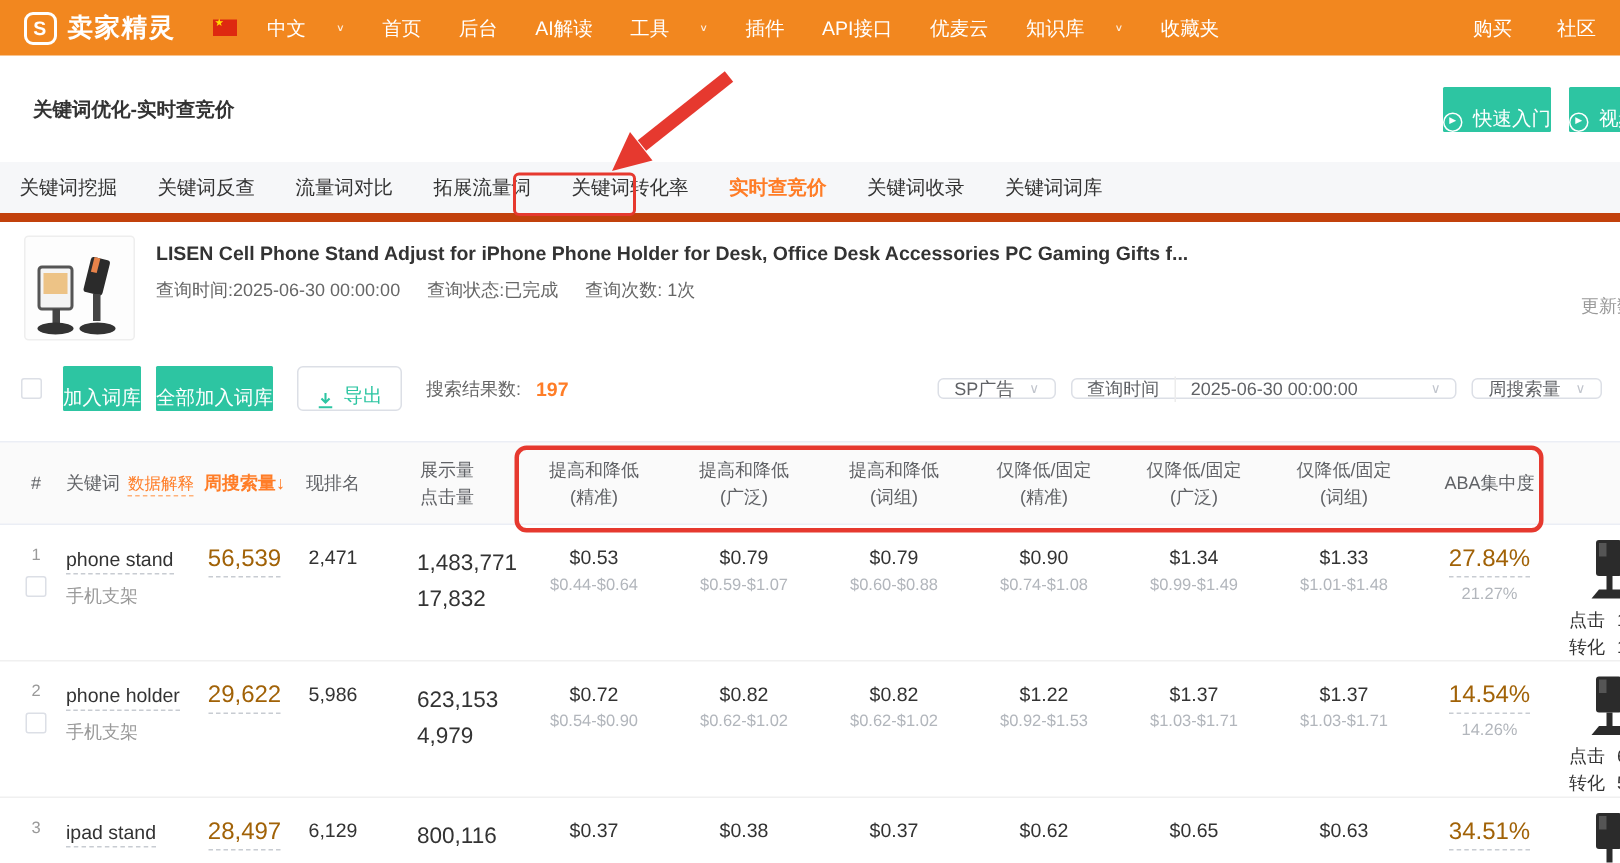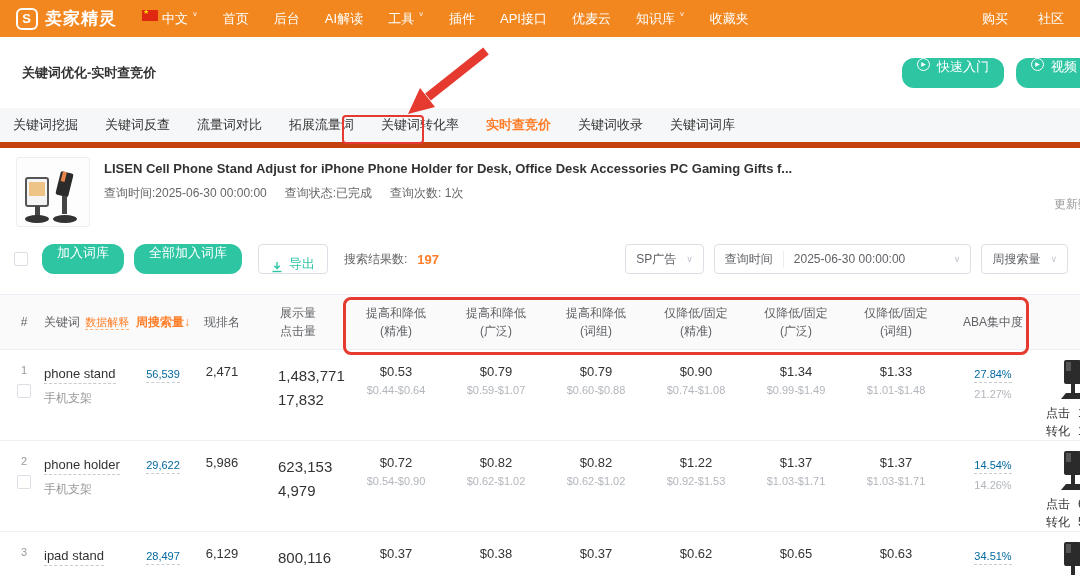--- a/index.html
+++ b/index.html
@@ -3,34 +3,34 @@
 <meta charset="utf-8">
 <style>
   *{box-sizing:border-box;margin:0;padding:0}
   html,body{width:1080px;height:575px;overflow:hidden}
   body{font-family:"Liberation Sans","DejaVu Sans",sans-serif;background:#fff;position:relative}
 
   
   .topnav{height:37px;background:#f2871f;display:flex;align-items:center;padding:0 16px;color:#fff;gap:25px}
   .brand{display:flex;align-items:center;gap:7px;font-size:17px;font-weight:bold;letter-spacing:1px;flex:0 0 auto}
   .logo{width:22px;height:22px;border:2px solid #fff;border-radius:6px;display:flex;align-items:center;justify-content:center;font-size:13px;font-weight:bold;color:#fff}
-  .nav-item{font-size:13px;display:flex;align-items:flex-start;gap:4px;cursor:pointer;white-space:nowrap}
+  .nav-item{font-size:13px;display:flex;align-items:center;gap:20px;cursor:pointer;white-space:nowrap}
   .caret{font-size:8px;opacity:.85;transform:scaleY(.8)}
   .nav-right{margin-left:auto;display:flex;gap:30px}
   .flag{width:16px;height:11px;display:inline-block;position:relative;flex:0 0 auto}
   .flag-cn{background:#de2910}
   .flag-cn::after{content:"★";color:#ffde00;font-size:7px;position:absolute;left:1px;top:-2px}
   .flag-us{background:repeating-linear-gradient(180deg,#b22234 0 1px,#fff 1px 2px)}
   .flag-us::after{content:"";position:absolute;left:0;top:0;width:7px;height:6px;background:#3c3b6e}
 
   
   .title-bar{height:71px;display:flex;align-items:center;padding:0 22px;position:relative}
   .page-title{font-size:13px;font-weight:bold;color:#333}
   .tb-buttons{margin-left:auto;display:flex;gap:12px;margin-right:-34px}
-  .green-btn{background:#2dc5a2;color:#fff;border:none;border-radius:12px;height:30px;display:flex;align-items:flex-start;gap:7px;padding:0 15px;font-size:13px;cursor:pointer;white-space:nowrap}
+  .green-btn{background:#2dc5a2;color:#fff;border:none;border-radius:1px;height:30px;display:flex;align-items:flex-end;gap:7px;padding:0 0;font-size:13px;cursor:pointer;white-space:nowrap}
   .play-ic{width:13px;height:13px;border:1px solid #fff;border-radius:50%;font-size:6px;line-height:11px;text-align:center;flex:0 0 auto}
 
   
   .tab-bar{height:40px;background:#f6f7f9;border-bottom:6px solid #c2410c;display:flex;align-items:center;gap:27px;padding:0 13px}
   .tab{font-size:13px;color:#333;cursor:pointer;white-space:nowrap}
   .tab.active{color:#ff7d27;font-weight:bold}
   .repeat-host{display:contents}
 
   
   .product{display:flex;gap:14px;padding:9px 0 13px 16px}
@@ -41,39 +41,39 @@
   .link-ic{color:#9aa0a6;font-size:11px}
   .update-link{position:absolute;left:1054px;top:196px;font-size:12px;color:#999;white-space:nowrap;cursor:pointer}
 
   
   .toolbar{display:flex;align-items:center;padding:4px 16px 12px 14px;gap:10px}
   .checkbox{width:14px;height:14px;border:1px solid #dcdfe6;border-radius:2px;background:#fff;flex:0 0 auto;cursor:pointer}
   .export-btn{height:30px;background:#fff;border:1px solid #dcdfe6;border-radius:4px;color:#2dc5a2;font-size:13px;display:flex;align-items:flex-end;gap:6px;padding:0 12px;cursor:pointer}
   .result-label{font-size:12px;color:#666;margin-left:6px}
   .result-count{font-size:13px;color:#ff7d27;font-weight:bold}
   .toolbar-right{margin-left:auto;display:flex;gap:10px;margin-right:-4px}
-  .select{height:30px;border:1px solid #dcdfe6;border-radius:4px;display:flex;align-items:center;gap:10px;padding:0 10px;font-size:12px;color:#606266;background:#fff;cursor:pointer;white-space:nowrap}
+  .select{height:14px;border:1px solid #dcdfe6;border-radius:4px;display:flex;align-items:center;gap:10px;padding:0 10px;font-size:12px;color:#606266;background:#fff;cursor:pointer;white-space:nowrap}
   .sel-caret{color:#c0c4cc;font-size:9px}
   .date-label{color:#606266;padding-right:10px;border-right:1px solid #ececec}
 
   
   .table{margin-top:8px}
   .thead,.trow{display:grid;grid-template-columns:32px 92px 62px 56px 96px repeat(6,100px) 94px 160px;padding-left:8px}
   .thead{background:#fafafa;border-top:1px solid #ebeef5;border-bottom:1px solid #ebeef5;min-height:56px;align-items:center;font-size:12px;color:#606266}
   .hline{line-height:1.5}
   .c-center{text-align:center}
   .kw-head{padding-left:4px}
   .tip-link{color:#ff7d27;font-size:11px;border-bottom:1px dashed #ffb27a;padding-bottom:1px;cursor:pointer;margin-left:2px}
   .sort-col{color:#ff7d27;font-weight:bold;cursor:pointer}
   .trow{border-bottom:1px solid #f0f0f0;min-height:86px;padding-top:14px;align-items:start}
   .idx-cell{display:flex;flex-direction:column;align-items:center;gap:8px;font-size:11px;color:#999}
   .kw-cell{padding-left:4px}
   .kw-en{font-size:13px;font-weight:normal;color:#333;display:inline-block;border-bottom:1px dashed #c8ccd2;padding-bottom:2px;cursor:pointer}
   .kw-cn{font-size:12px;color:#999;margin-top:6px}
-  .num-dashed{font-size:11px;color:#0369a1;display:inline-block;border-bottom:1px dashed #c8ccd2;padding-bottom:2px;cursor:pointer}
+  .num-dashed{font-size:16px;color:#a16207;display:inline-block;border-bottom:1px dashed #c8ccd2;padding-bottom:2px;cursor:pointer}
   .plain-num{font-size:13px;color:#333}
   .imp-cell{padding-left:28px;font-size:15px;color:#333;line-height:1.6}
   .bid-v{font-size:13px;color:#333}
   .bid-r{font-size:11px;color:#b2b6bc;margin-top:5px}
   .aba-sub{font-size:11px;color:#b2b6bc;margin-top:5px}
   .prod-cell{display:flex;flex-direction:column;align-items:flex-start;padding-left:6px;margin-top:-6px}
   .ct-rows{font-size:12px;color:#333;margin-top:2px;line-height:1.5;white-space:nowrap}
   .ct-rows b{font-weight:normal;margin-left:8px}
 
   

